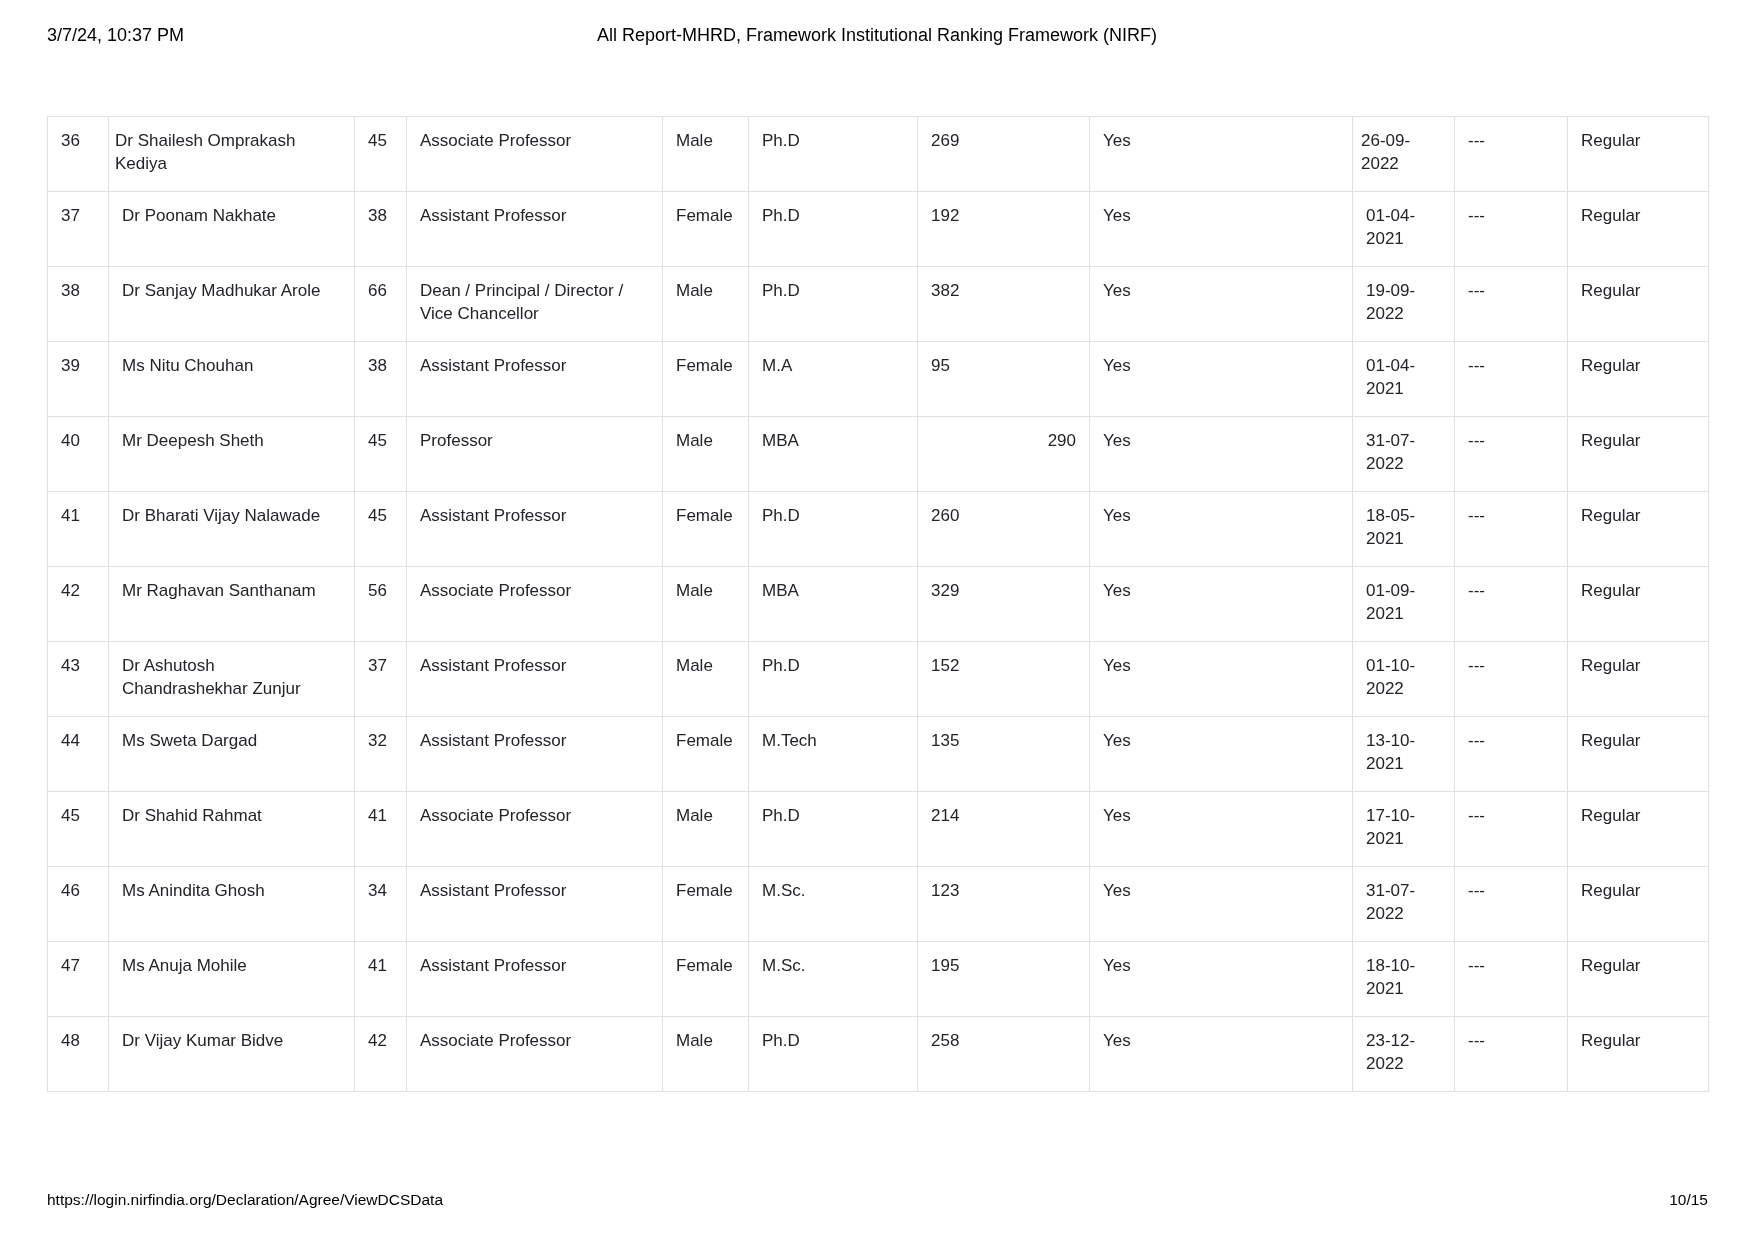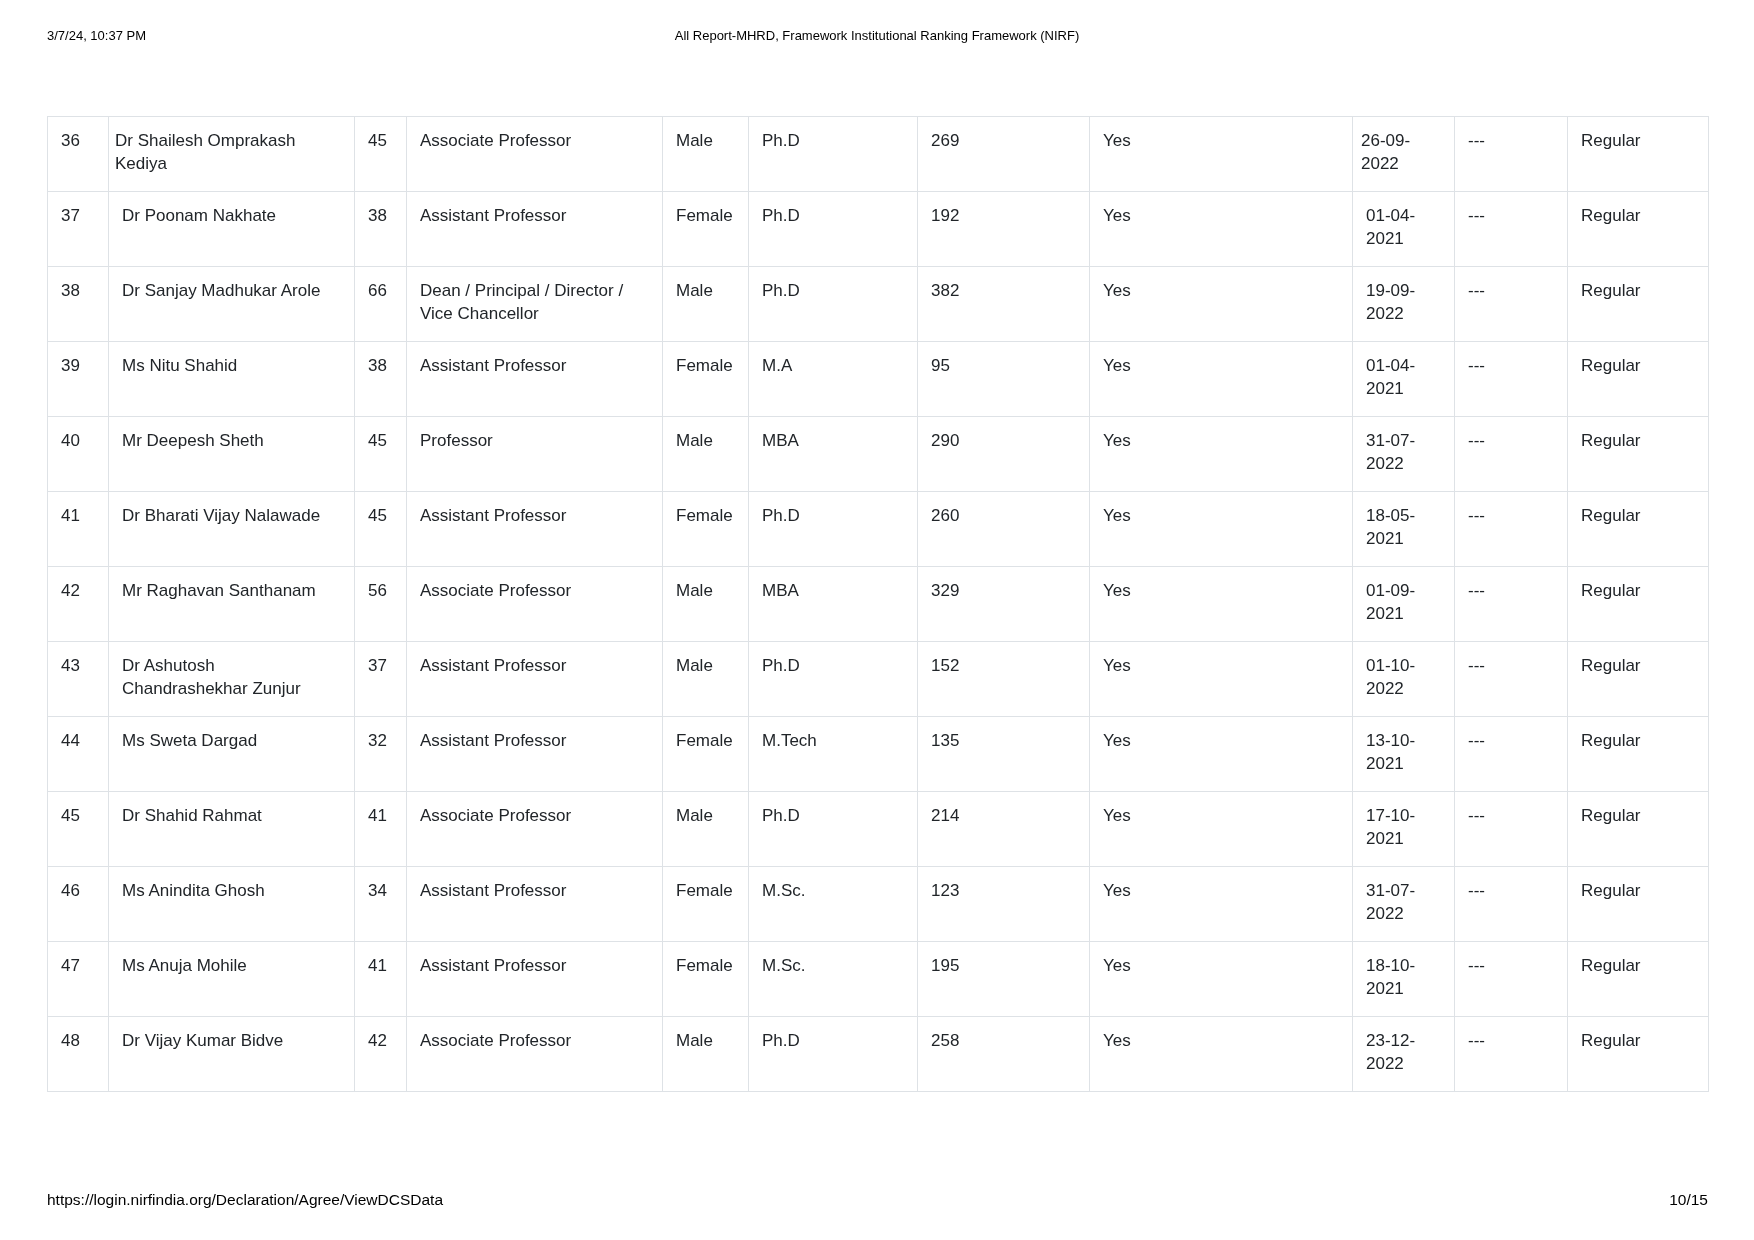--- a/index.html
+++ b/index.html
@@ -7,21 +7,21 @@
   body {
     width: 1754px; height: 1240px;
     position: relative;
     overflow: hidden;
     font-family: "Liberation Sans", sans-serif;
     color: #000000;
   }
   .print-header-text {
     position: absolute;
     top: 26px;
-    font-size: 13px;
+    font-size: 18px;
     line-height: 19px;
     color: #000000;
     white-space: nowrap;
   }
   .print-datetime { left: 47px; }
   .print-title { left: 0; right: 0; text-align: center; }
   .print-footer-text {
     position: absolute;
     top: 1190px;
     font-size: 15.5px;
@@ -120,39 +120,39 @@
         <td style="border-color: rgb(222, 226, 230);">Male</td>
         <td style="border-color: rgb(222, 226, 230);">Ph.D</td>
         <td style="border-color: rgb(222, 226, 230);">382</td>
         <td style="border-color: rgb(222, 226, 230);">Yes</td>
         <td style="border-color: rgb(222, 226, 230);">19-09-2022</td>
         <td style="border-color: rgb(222, 226, 230);">---</td>
         <td style="border-color: rgb(222, 226, 230);">Regular</td>
       </tr>
       <tr>
         <td style="border-color: rgb(222, 226, 230);">39</td>
-        <td style="border-color: rgb(222, 226, 230);">Ms Nitu Shahid</td>
+        <td style="border-color: rgb(222, 226, 230);">Ms Nitu Chouhan</td>
         <td style="border-color: rgb(222, 226, 230);">38</td>
         <td style="border-color: rgb(222, 226, 230);">Assistant Professor</td>
         <td style="border-color: rgb(222, 226, 230);">Female</td>
         <td style="border-color: rgb(222, 226, 230);">M.A</td>
         <td style="border-color: rgb(222, 226, 230);">95</td>
         <td style="border-color: rgb(222, 226, 230);">Yes</td>
         <td style="border-color: rgb(222, 226, 230);">01-04-2021</td>
         <td style="border-color: rgb(222, 226, 230);">---</td>
         <td style="border-color: rgb(222, 226, 230);">Regular</td>
       </tr>
       <tr>
         <td style="border-color: rgb(222, 226, 230);">40</td>
         <td style="border-color: rgb(222, 226, 230);">Mr Deepesh Sheth</td>
         <td style="border-color: rgb(222, 226, 230);">45</td>
         <td style="border-color: rgb(222, 226, 230);">Professor</td>
         <td style="border-color: rgb(222, 226, 230);">Male</td>
         <td style="border-color: rgb(222, 226, 230);">MBA</td>
-        <td style="border-color: rgb(222, 226, 230);">290</td>
+        <td style="border-color: rgb(222, 226, 230); text-align: right;">290</td>
         <td style="border-color: rgb(222, 226, 230);">Yes</td>
         <td style="border-color: rgb(222, 226, 230);">31-07-2022</td>
         <td style="border-color: rgb(222, 226, 230);">---</td>
         <td style="border-color: rgb(222, 226, 230);">Regular</td>
       </tr>
       <tr>
         <td style="border-color: rgb(222, 226, 230);">41</td>
         <td style="border-color: rgb(222, 226, 230);">Dr Bharati Vijay Nalawade</td>
         <td style="border-color: rgb(222, 226, 230);">45</td>
         <td style="border-color: rgb(222, 226, 230);">Assistant Professor</td>

